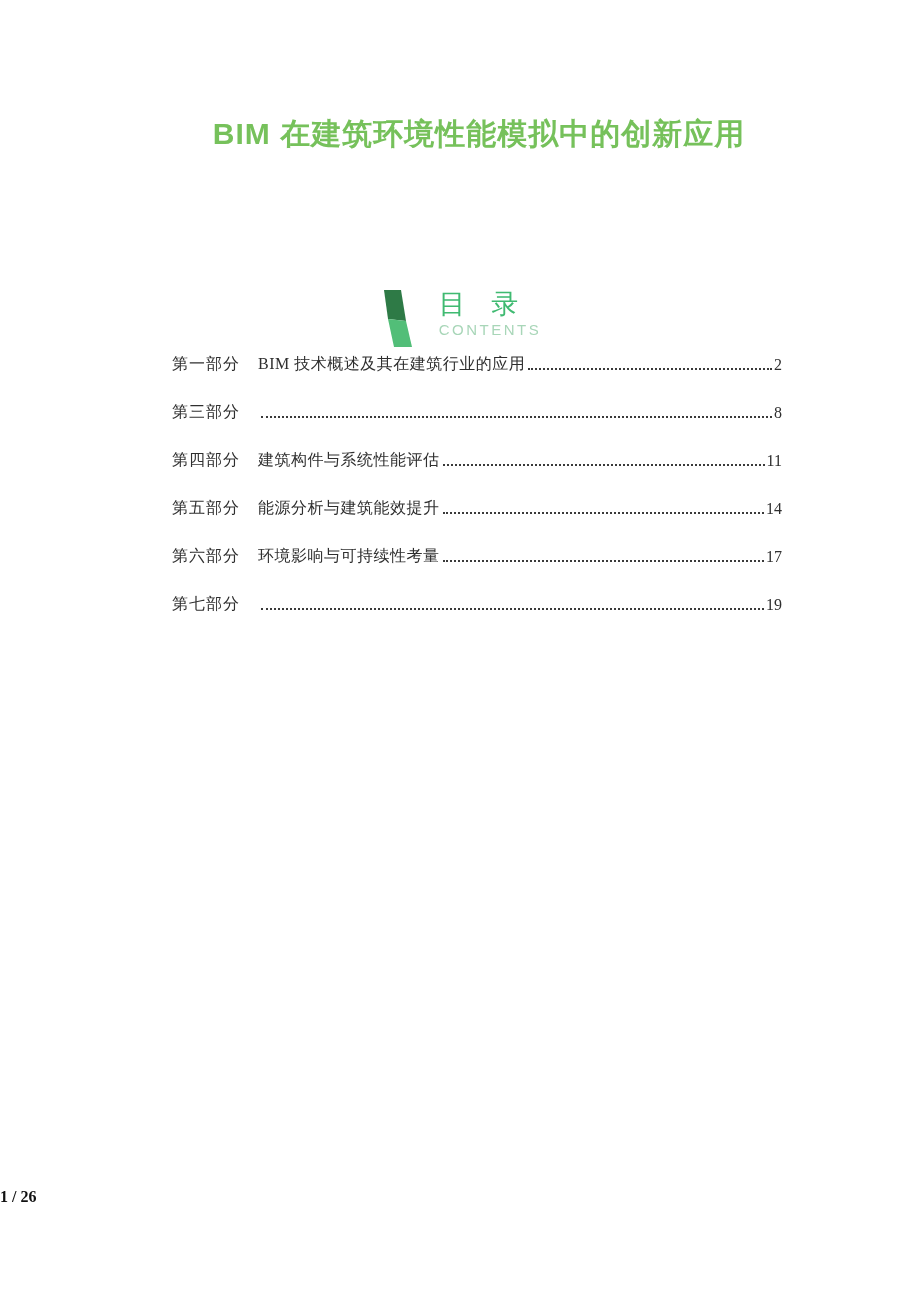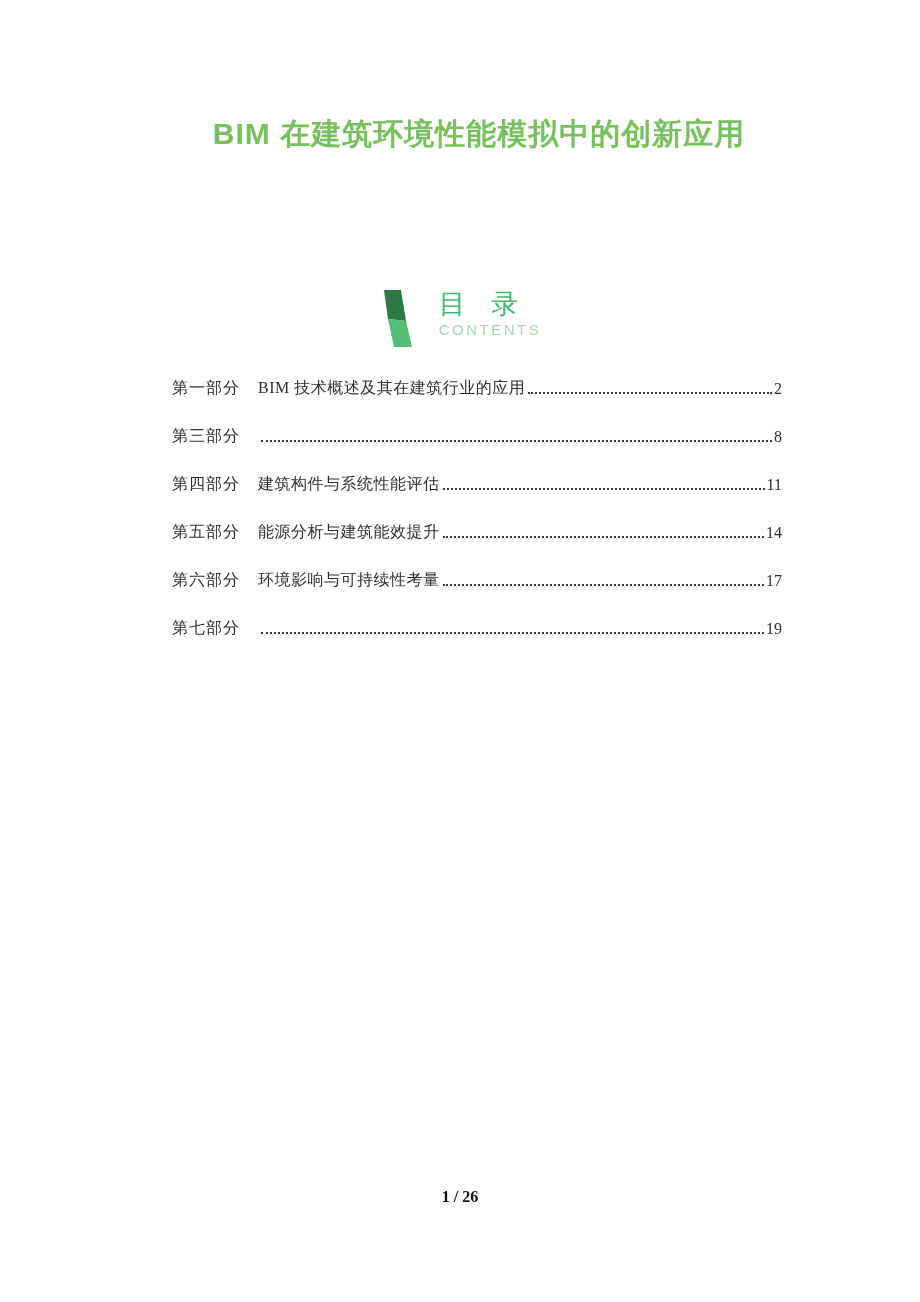--- a/index.html
+++ b/index.html
@@ -64,21 +64,21 @@
     font-family: "Liberation Sans", sans-serif;
     font-size: 15px;
     color: var(--contents-green, #A8D6B8);
     letter-spacing: 2.5px;
     margin-top: 1px;
     white-space: nowrap;
   }
   
   .toc-list {
     position: absolute;
-    top: 364px;
+    top: 340px;
     left: 172px;
     width: 610px;
   }
   .toc-row {
     display: flex;
     align-items: center;
     height: 48px;
     font-size: 16px;
     color: var(--body-text, #2F2F2F);
     cursor: pointer;
@@ -105,21 +105,21 @@
   .toc-page-num {
     flex: 0 0 auto;
     transform: translateY(1px);
   }
   
   .page-footer {
     position: absolute;
     top: 1188px;
     left: 0;
     width: 100%;
-    text-align: center;
+    text-align: left;
     font-family: "Liberation Serif", serif;
     font-size: 16px;
     font-weight: bold;
     color: #111111;
   }
 </style>
 </head>
 <body>
 
 <div class="page">

